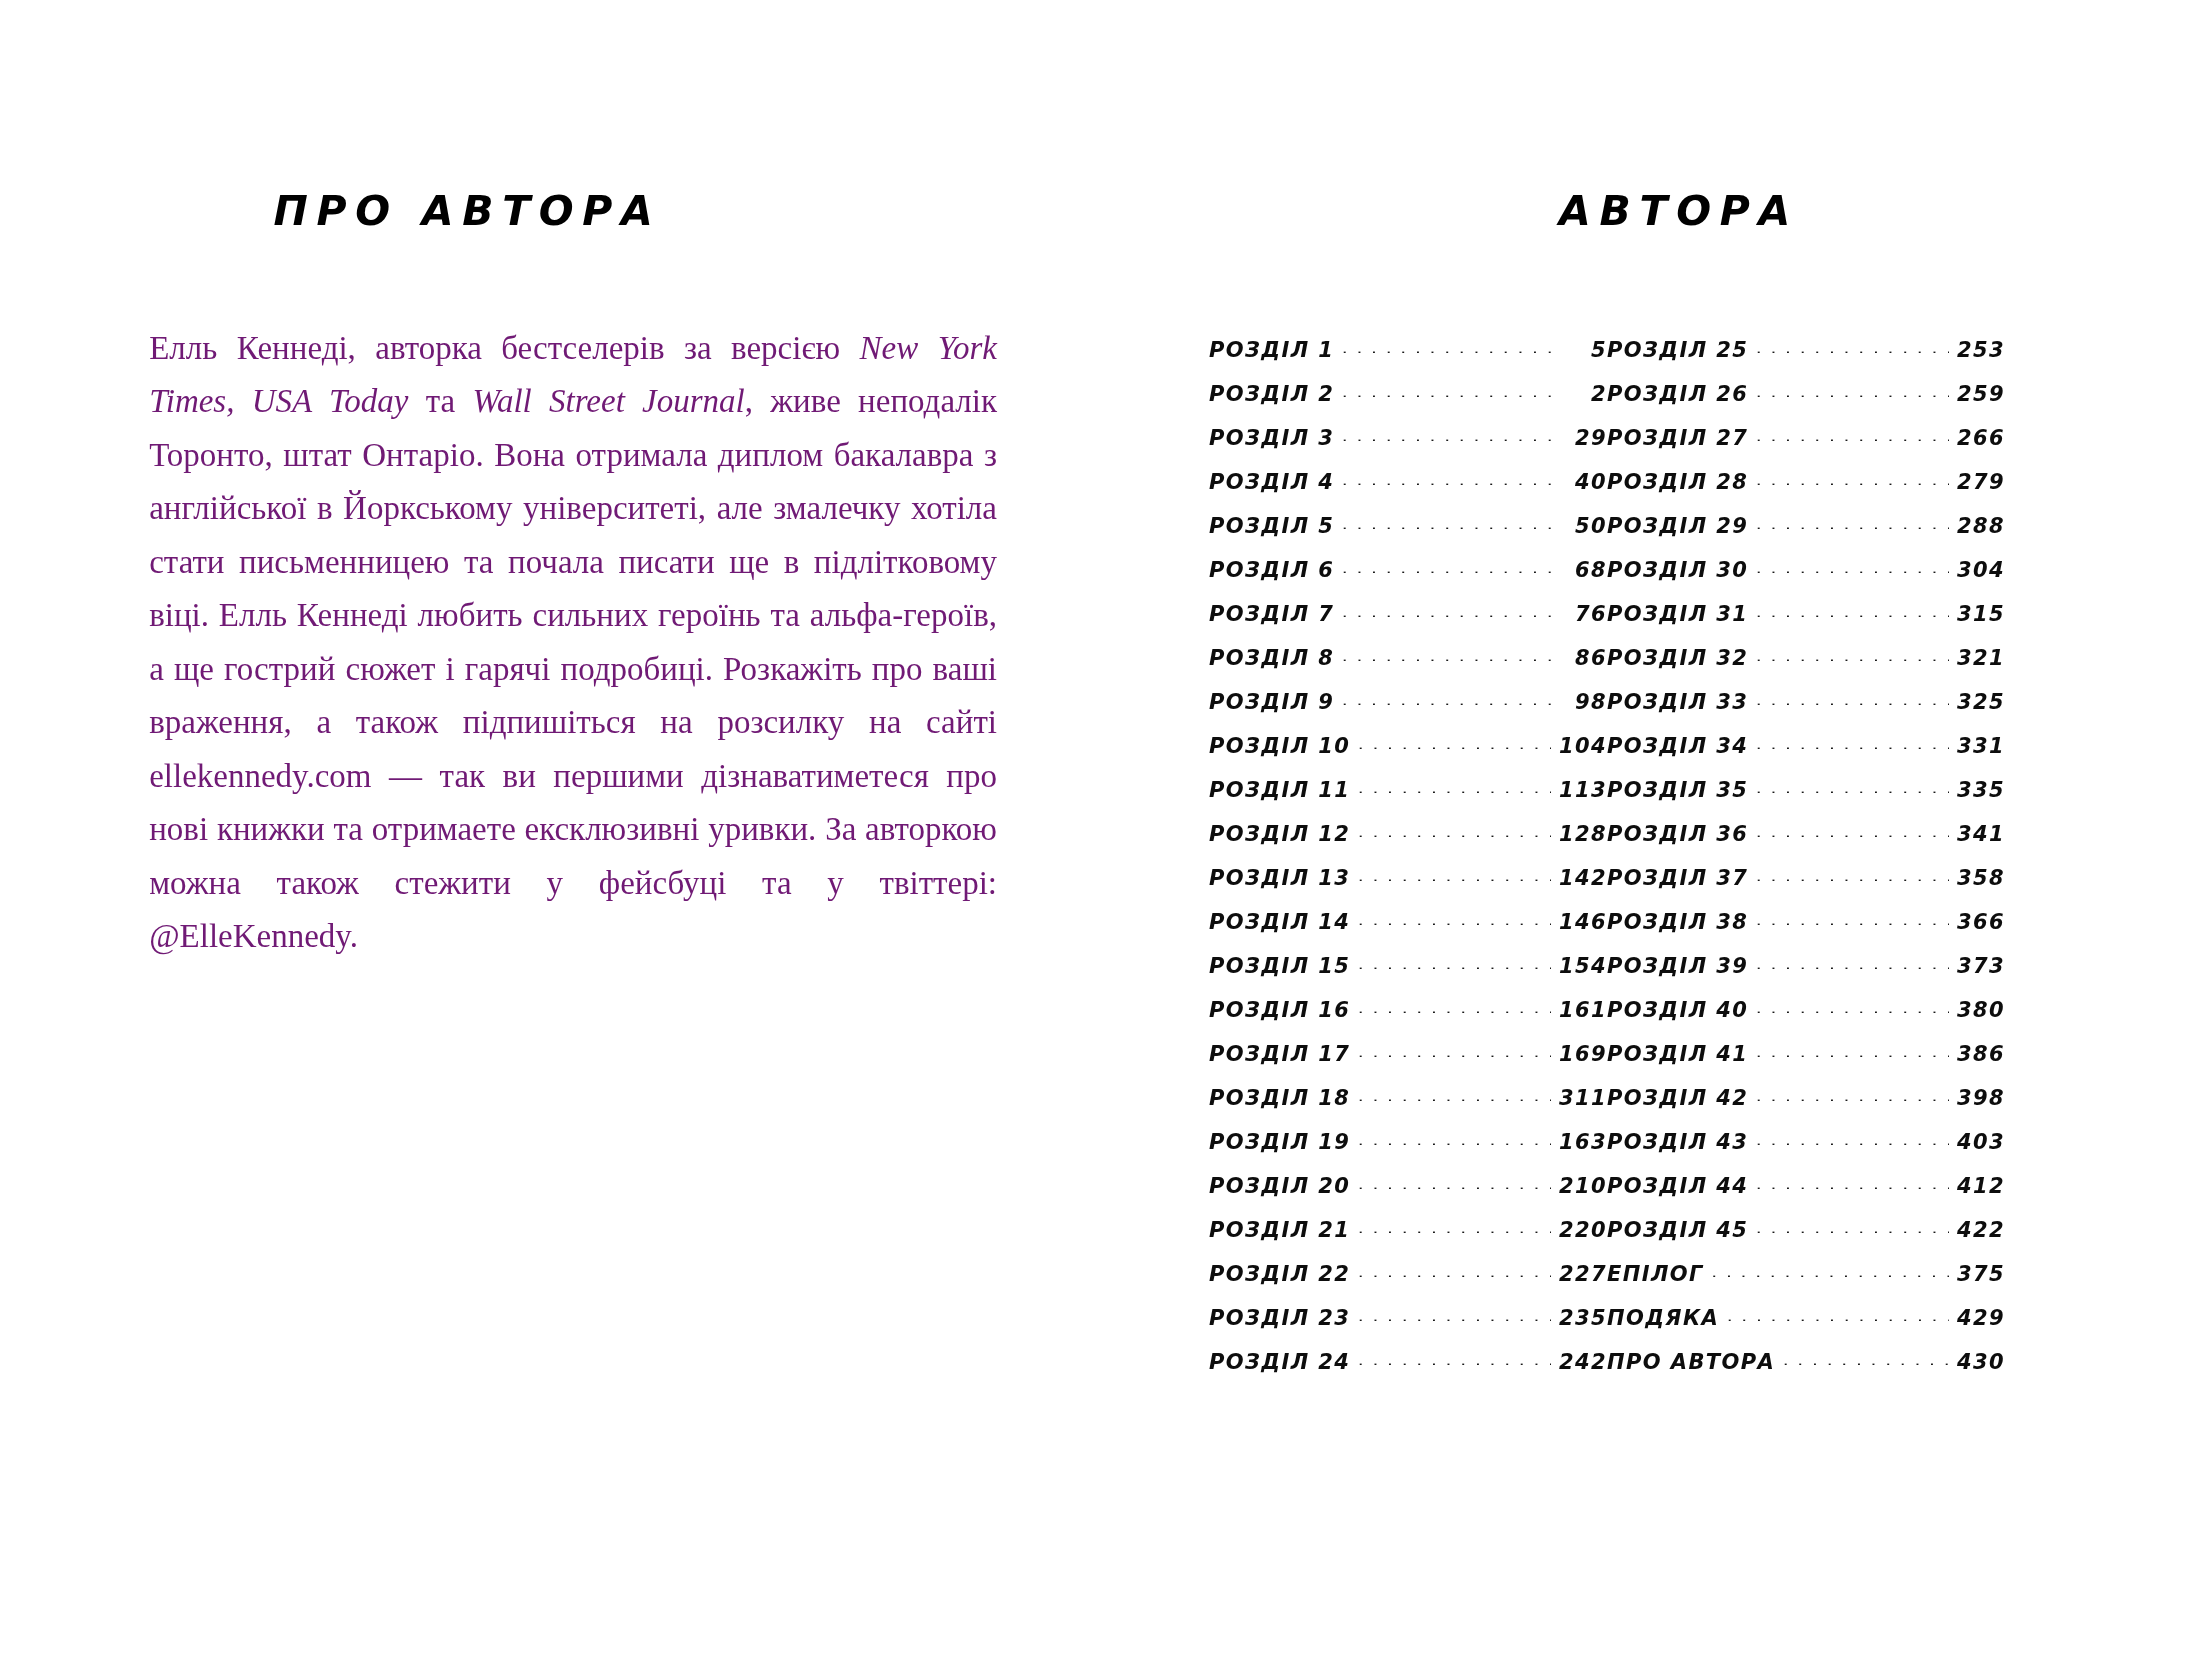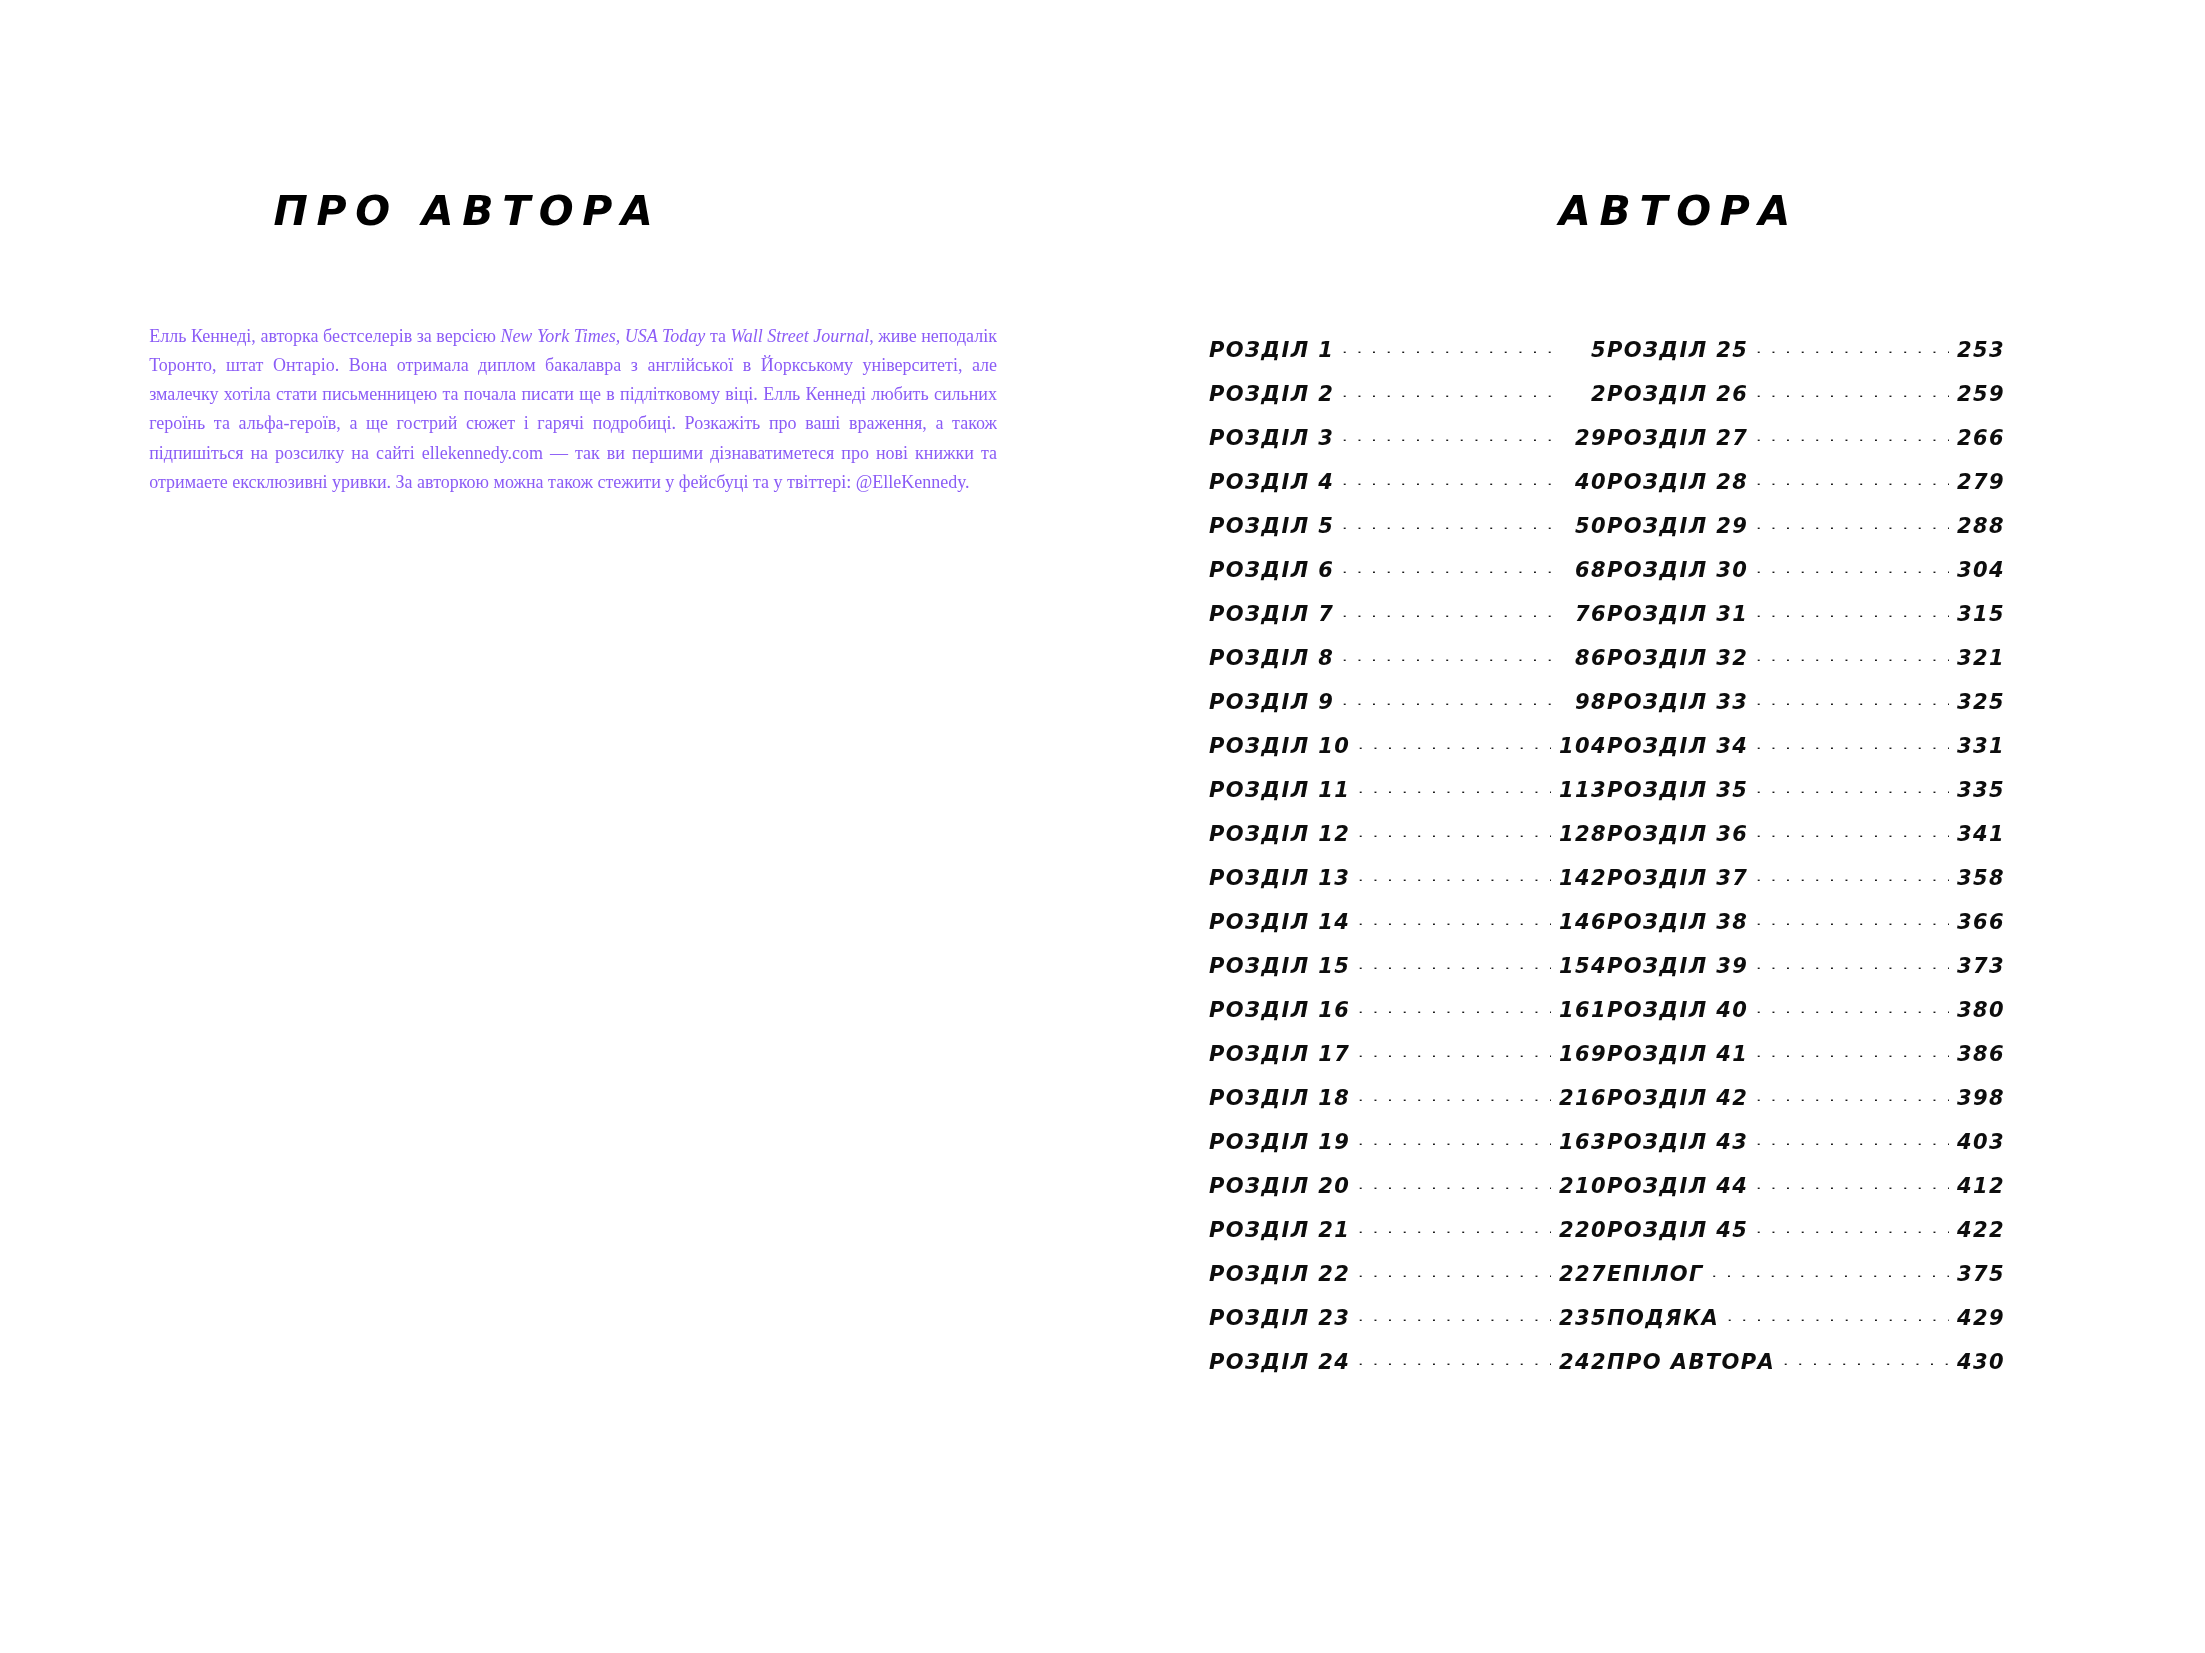--- a/index.html
+++ b/index.html
@@ -38,25 +38,25 @@
     font-size: 41px;
     letter-spacing: 8.7px;
     text-align: center;
     color: #000;
     margin: 0 0 87px 0;
     padding-right: 205px;
   }
 
   .author-text {
     font-family: "Liberation Serif", serif;
-    font-size: 18px;
+    font-size: 33px;
     line-height: 1.62;
     text-align: justify;
     text-justify: inter-word;
-    color: #8b5cf6;
+    color: #701a75;
     max-width: 865px;
     margin-left: 6.2px;
     hyphens: manual;
   }
   .author-text i { font-style: italic; }
 
   
   .page-right {
     width: 1102px;
     box-sizing: border-box;
@@ -216,21 +216,21 @@
             <span class="toc-page">161</span>
           </div>
           <div class="toc-row">
             <span class="toc-label">РОЗДІЛ 17</span>
             <span class="toc-dots">·······································</span>
             <span class="toc-page">169</span>
           </div>
           <div class="toc-row">
             <span class="toc-label">РОЗДІЛ 18</span>
             <span class="toc-dots">·······································</span>
-            <span class="toc-page">216</span>
+            <span class="toc-page">311</span>
           </div>
           <div class="toc-row">
             <span class="toc-label">РОЗДІЛ 19</span>
             <span class="toc-dots">·······································</span>
             <span class="toc-page">163</span>
           </div>
           <div class="toc-row">
             <span class="toc-label">РОЗДІЛ 20</span>
             <span class="toc-dots">·······································</span>
             <span class="toc-page">210</span>

